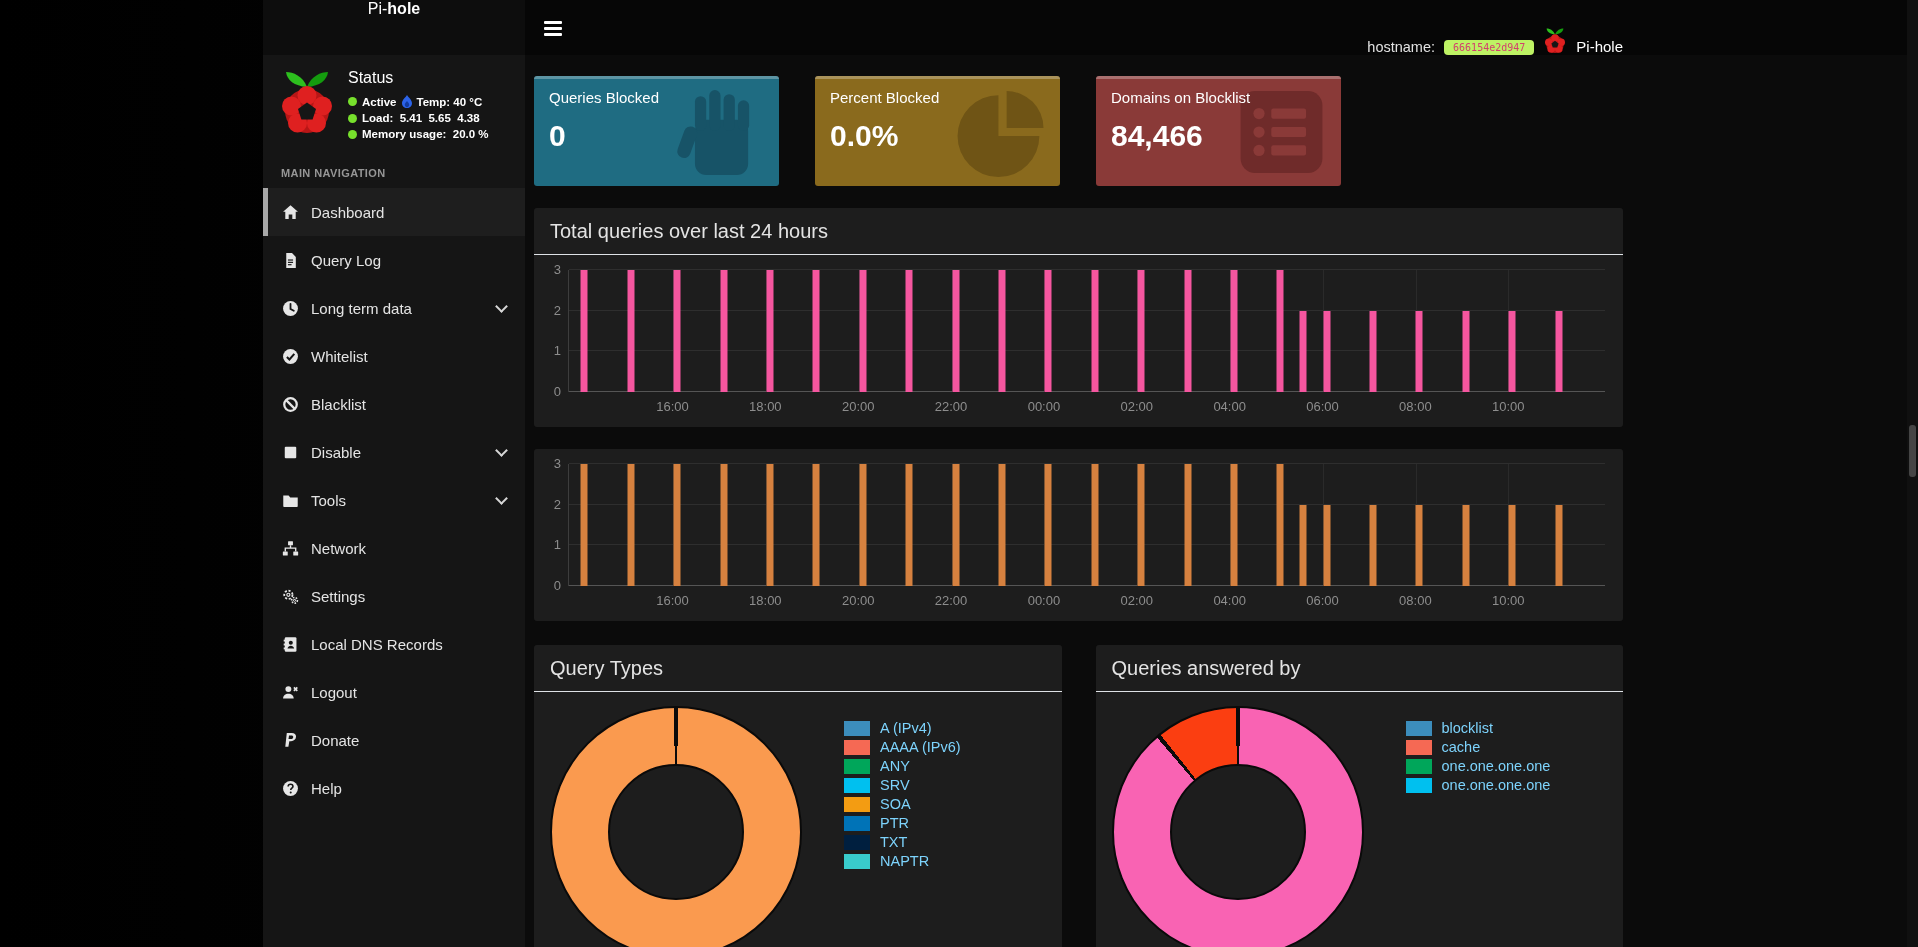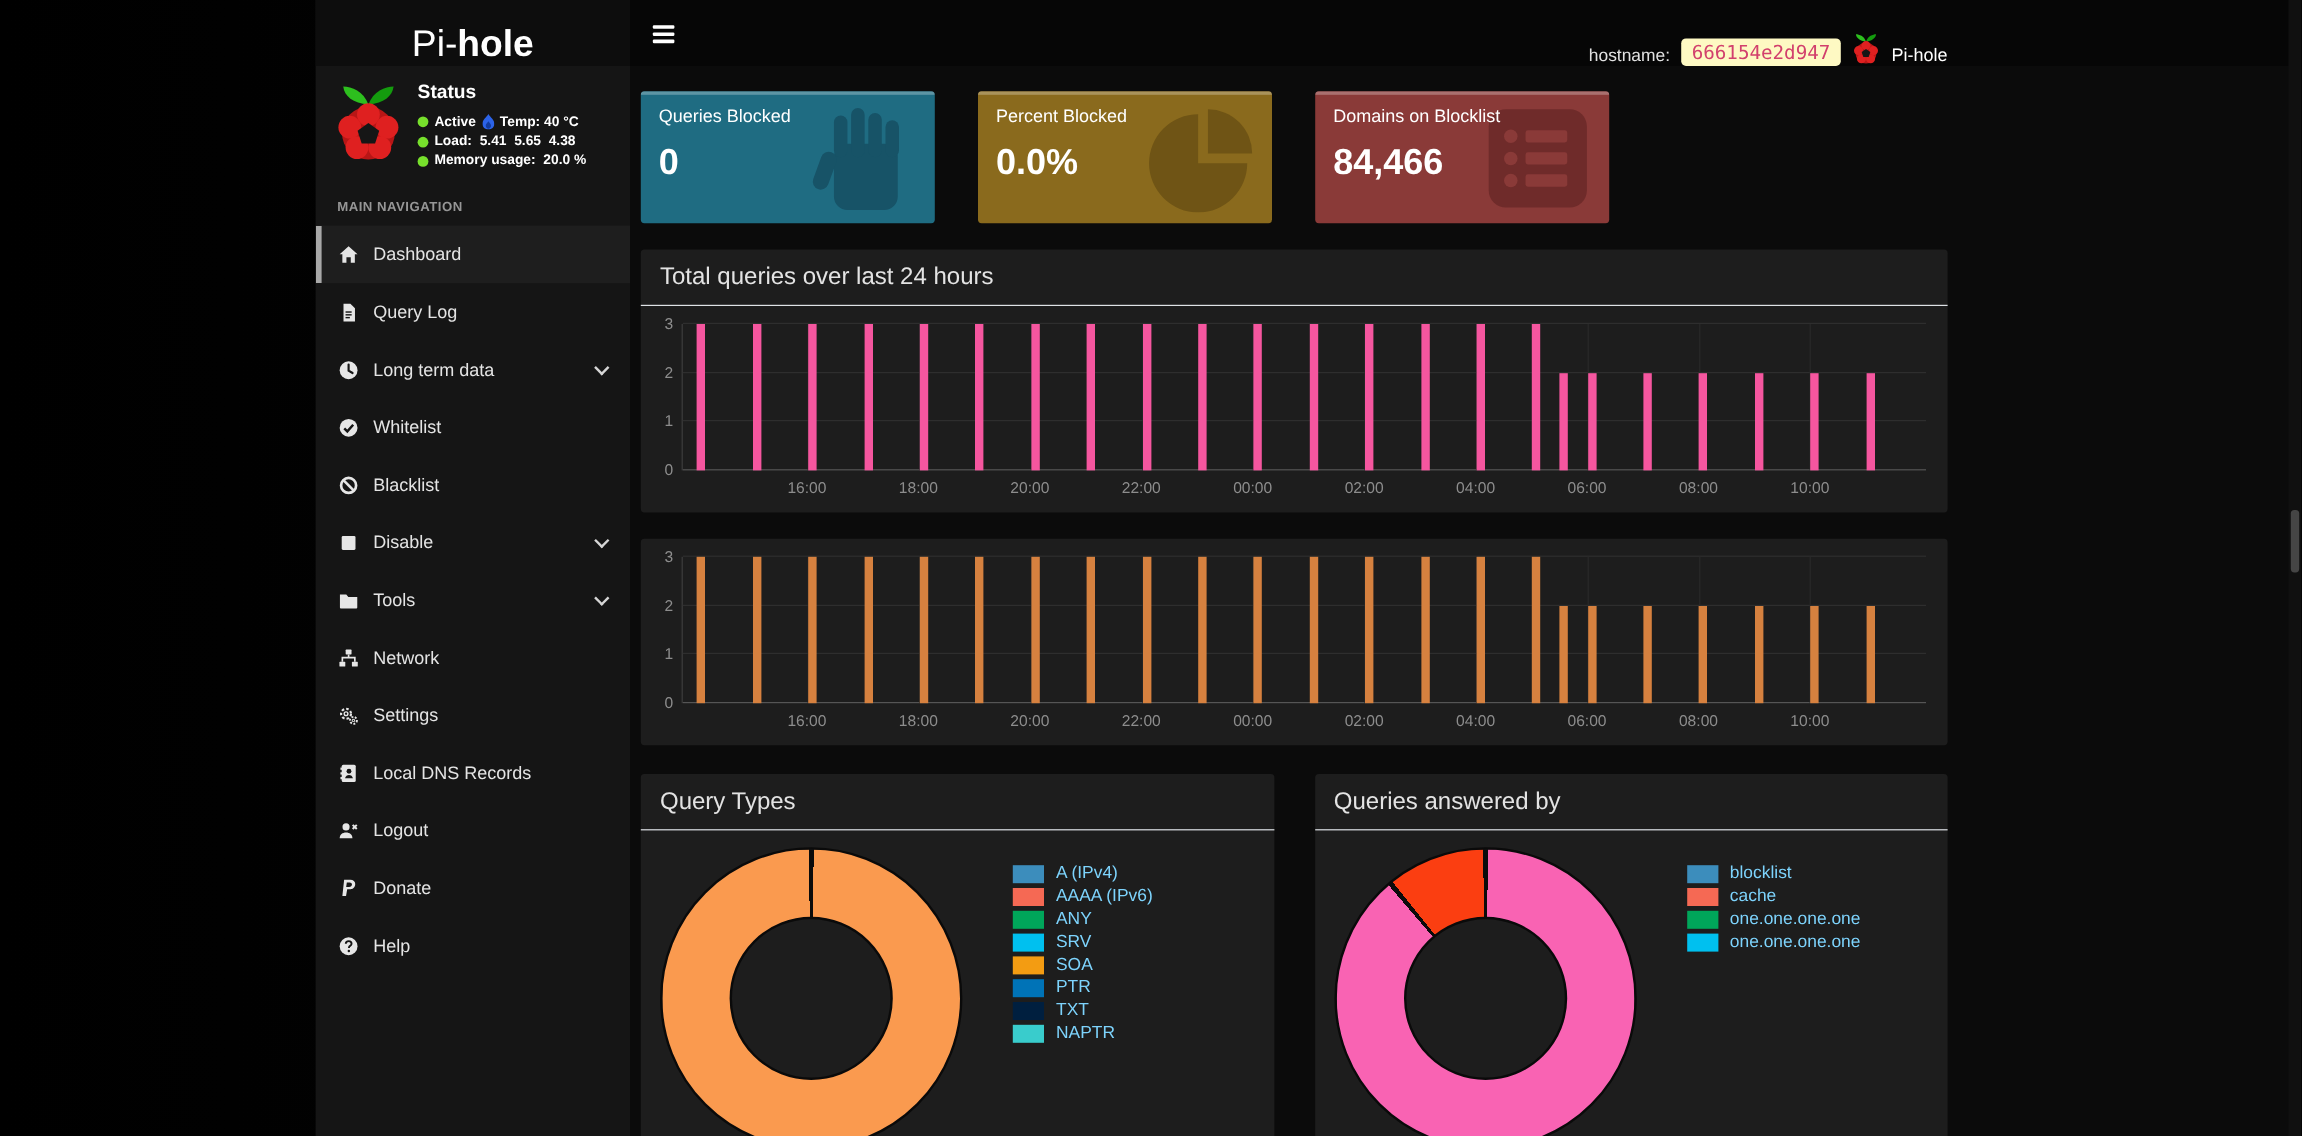--- a/index.html
+++ b/index.html
@@ -3,45 +3,45 @@
 <meta charset="utf-8">
 <style>
   html,body{margin:0;padding:0;background:#000;}
   .app{position:relative;width:1918px;height:947px;overflow:hidden;
        background:linear-gradient(90deg,#000 0%,#020202 20%,#070707 27%,#0a0a0a 100%);
        font-family:"Liberation Sans","DejaVu Sans",sans-serif;}
   .content-bg{position:absolute;left:525px;top:0;right:0;bottom:0;background:#0b0b0b;}
 
   
   .sidebar{position:absolute;left:263px;top:0;width:262px;height:100%;background:#151515;z-index:4;}
-  .brand{height:55px;background:#0d0d0d;display:flex;align-items:flex-end;justify-content:center;
-         color:#fff;font-size:31px;cursor:pointer;}
+  .brand{height:55px;background:#0d0d0d;display:flex;align-items:flex-start;justify-content:center;
+         color:#fff;font-size:16px;cursor:pointer;}
   .brand b{font-weight:700;}
   .status{display:flex;padding:13px 8px 8px 13px;gap:10px;}
   .logo-svg{width:62px;height:70px;flex:none;}
-  .status-title{font-weight:700;color:#fff;font-size:16px;margin:1px 0 8px;}
+  .status-title{font-weight:400;color:#fff;font-size:16px;margin:1px 0 8px;}
   .st-row{display:flex;align-items:center;gap:5px;color:#fff;font-size:11.5px;font-weight:700;margin-bottom:4px;}
   .st-row span{white-space:pre;}
   .dot{width:9px;height:9px;border-radius:50%;background:#77e02c;flex:none;}
   .nav-header{color:#969696;font-size:11px;font-weight:700;padding:15px 18px 9px;letter-spacing:.4px;}
   .nav-item{position:relative;display:flex;align-items:center;height:48px;padding-left:17px;
             color:#e4e4e4;font-size:15px;cursor:pointer;}
   .nav-item.active{background:#1e1e1e;box-shadow:inset 5px 0 0 #a8a8a8;}
   .nav-icon{width:20px;height:18px;margin-right:11px;display:flex;align-items:center;justify-content:center;flex:none;}
   .chev{position:absolute;right:19px;top:18px;width:7px;height:7px;
         border-right:2px solid #d6d6d6;border-bottom:2px solid #d6d6d6;transform:rotate(45deg);}
 
   
   .navbar{position:absolute;left:525px;right:0;top:0;height:55px;background:#060606;z-index:3;}
   .hamburger{position:absolute;left:17px;top:19px;display:flex;flex-direction:column;gap:3px;cursor:pointer;padding:2px;}
   .hamburger span{display:block;width:18px;height:3px;background:#fff;border-radius:1px;}
   .nav-right{position:absolute;right:295px;top:0;height:55px;display:flex;align-items:flex-end;gap:9px;}
   .hostname-label{color:#e2e2e2;font-size:14.5px;}
-  .hostname-badge{background:#fef9c3;color:#d2406d;font-family:"DejaVu Sans Mono",monospace;
-                  font-size:16px;padding:2px 9px;border-radius:4px;}
+  .hostname-badge{background:#bef264;color:#d2406d;font-family:"DejaVu Sans Mono",monospace;
+                  font-size:10px;padding:2px 9px;border-radius:4px;}
   .prod{color:#fff;font-size:15px;margin-top:26px;}
 
   
   .content{position:absolute;left:534px;top:55px;width:1089px;z-index:2;}
   .cards{display:flex;gap:36px;margin-top:21px;}
   .card{position:relative;width:245px;height:110px;border-radius:3px;overflow:hidden;color:#fff;
         box-sizing:border-box;padding:13px 15px;cursor:pointer;}
   .card::before{content:"";position:absolute;left:0;right:0;top:0;height:3px;background:rgba(255,255,255,.28);}
   .card-title{font-size:15px;position:relative;z-index:1;}
   .card-value{font-size:30px;font-weight:700;margin-top:13px;position:relative;z-index:1;}

